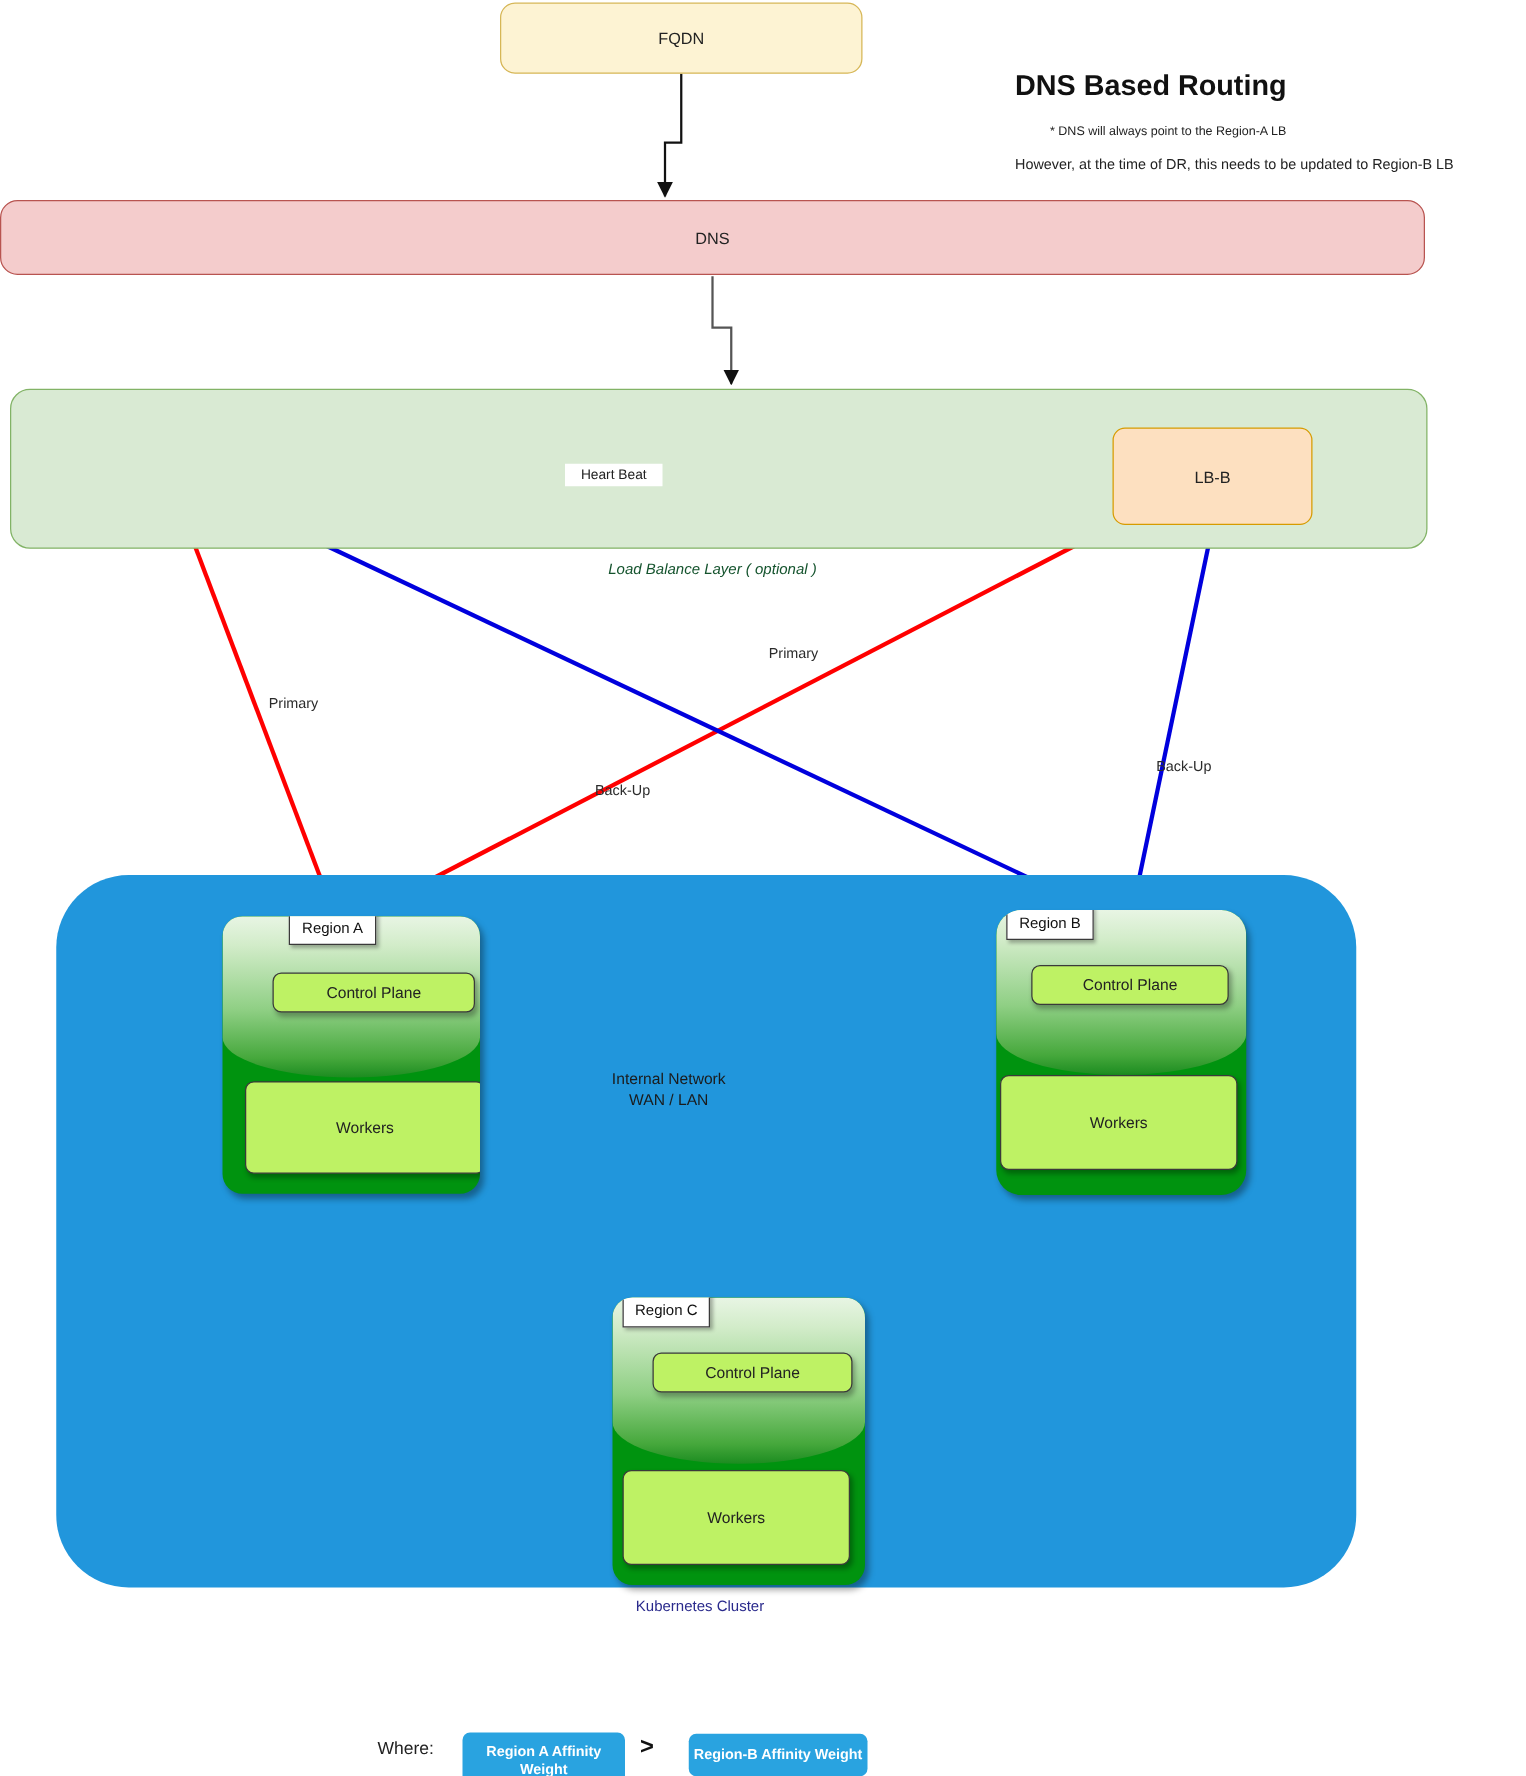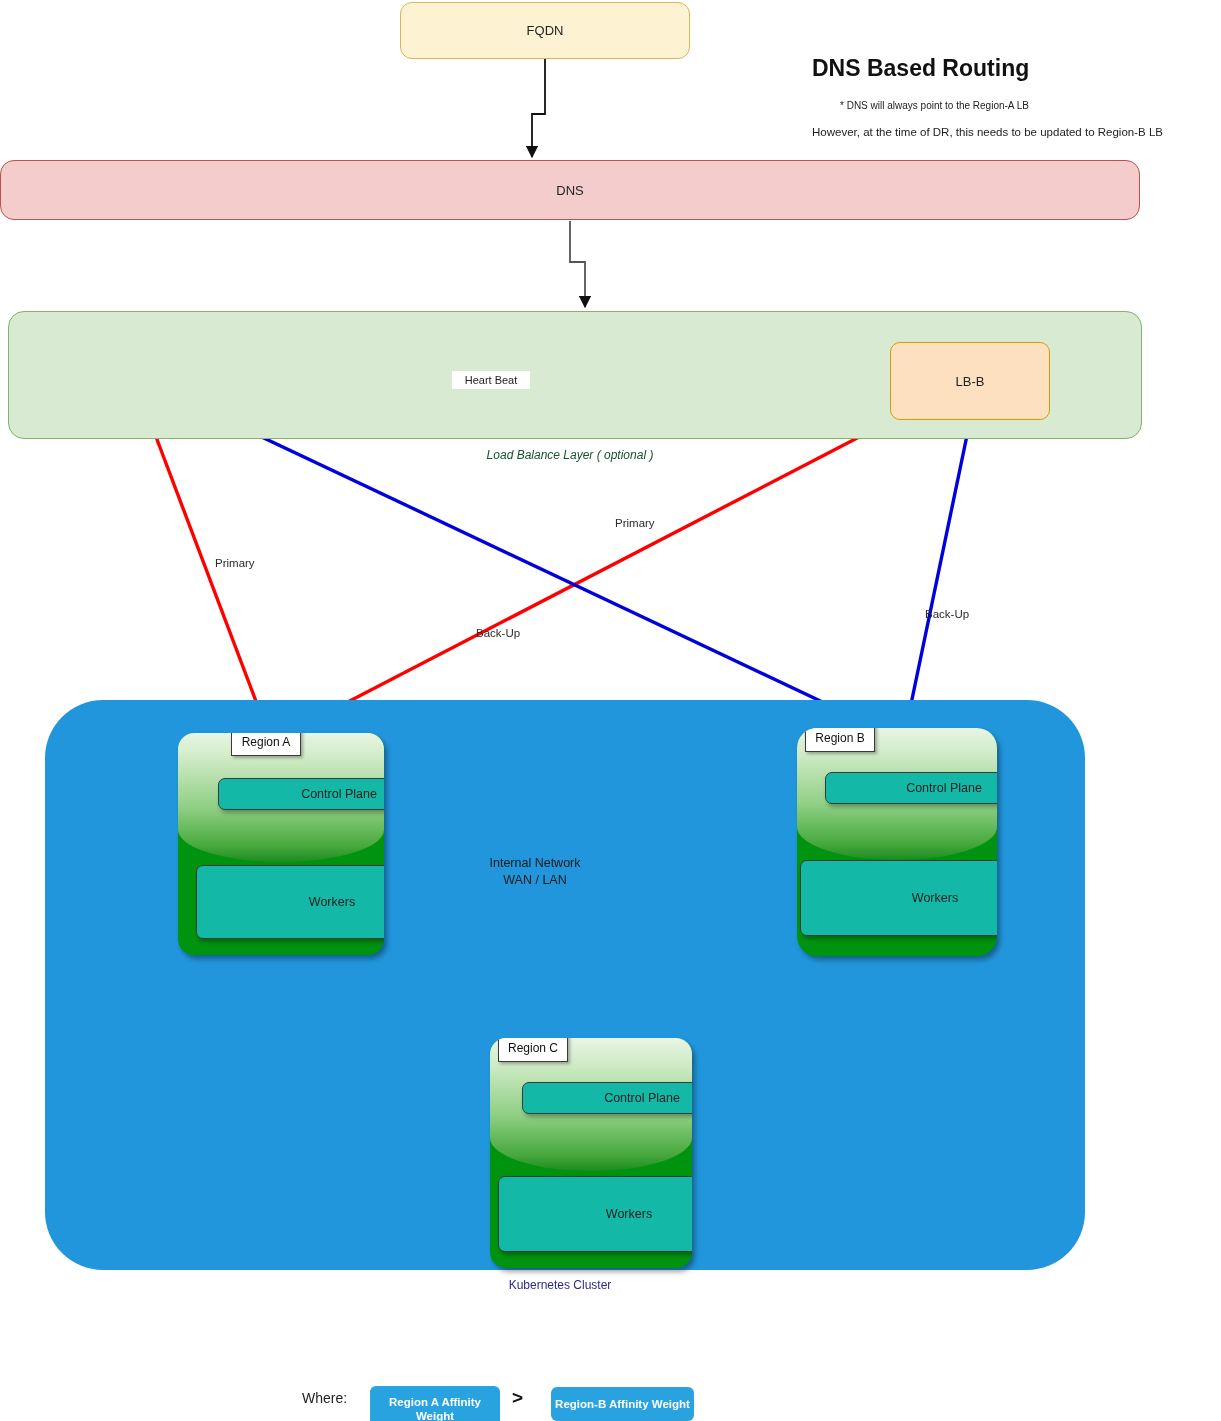--- a/index.html
+++ b/index.html
@@ -77,25 +77,24 @@
   }
   .region-tag{
     position:absolute;z-index:4;
     background:#ffffff;border:1.5px solid #3a3a3a;
     font-size:12px;color:#111;
     display:flex;align-items:center;justify-content:center;
     box-shadow:2px 2px 3px rgba(0,0,0,.3);
   }
   .cp-box,.wk-box{
     position:absolute;z-index:3;
-    background:#14b8a6;border:1.5px solid #3a3a3a;border-radius:7px;
+    background:#bef264;border:1.5px solid #3a3a3a;border-radius:7px;
     display:flex;align-items:center;justify-content:center;
     font-size:12.5px;color:#222;
     box-shadow:2px 3px 4px rgba(0,0,0,.3);
-    padding-left:40px;
   }
 
   
   .region-a{left:178px;top:733px;width:206px;height:222px;}
   .region-a .region-tag{left:15px;top:-5px;width:68px;height:26px;margin-left:38px;}
   .region-a .cp-box{left:40px;top:45px;width:160px;height:30px;}
   .region-a .wk-box{left:18px;top:132px;width:190px;height:72px;}
 
   
   .region-b{left:797px;top:728px;width:200px;height:228px;border-radius:20px;}

